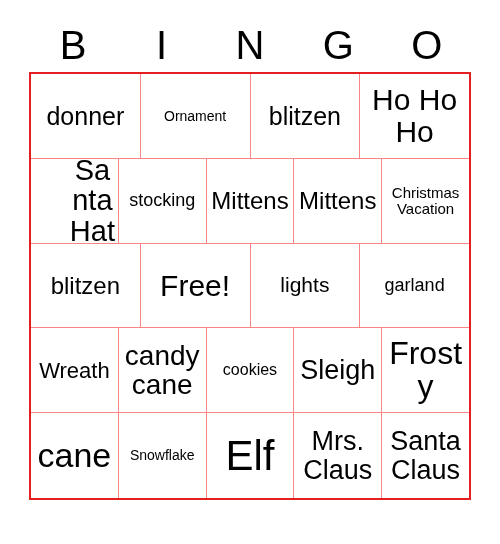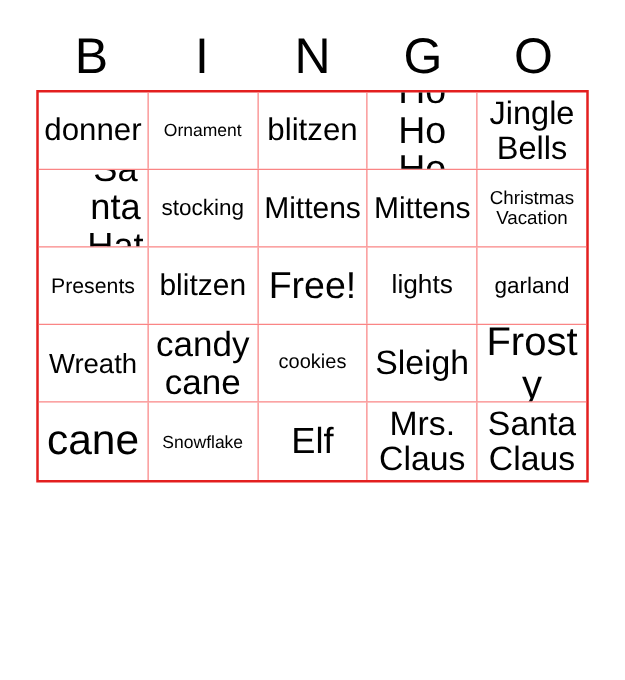--- a/index.html
+++ b/index.html
@@ -42,21 +42,21 @@
     font-weight: normal;
     letter-spacing: 0;
   }
 
   
   #grid {
     position: absolute;
     left: 29px;
     top: 72px;
     width: 442px;
-    height: 314px;
+    height: 428px;
     box-sizing: border-box;
     border: 2px solid #e31f1f;
     background: #ffffff;
   }
   .grid-row {
     display: flex;
     height: 20%;
     box-sizing: border-box;
     border-bottom: 1px solid #fa8585;
   }
@@ -105,23 +105,20 @@
         </div>
       <div class="cell" style="border-right-color: rgb(250, 133, 133);">
           <span style="font-size: 14px;">Ornament</span>
         </div>
       <div class="cell" style="border-right-color: rgb(250, 133, 133);">
           <span style="font-size: 25px;">blitzen</span>
         </div>
       <div class="cell" style="border-right-color: rgb(250, 133, 133);">
           <span style="font-size: 30px;">Ho Ho Ho</span>
         </div>
-      <div class="cell" style="border-right-color: rgb(250, 133, 133);">
-          <span style="font-size: 26px;">Jingle Bells</span>
-        </div>
     </div>
 
     <div class="grid-row" style="border-bottom-color: rgb(250, 133, 133);">
       <div class="cell" style="border-right-color: rgb(250, 133, 133);">
           <span style="font-size: 29px; margin-left: 36px;">Santa Hat</span>
         </div>
       <div class="cell" style="border-right-color: rgb(250, 133, 133);">
           <span style="font-size: 18px;">stocking</span>
         </div>
       <div class="cell" style="border-right-color: rgb(250, 133, 133);">
@@ -129,23 +126,20 @@
         </div>
       <div class="cell" style="border-right-color: rgb(250, 133, 133);">
           <span style="font-size: 24px;">Mittens</span>
         </div>
       <div class="cell" style="border-right-color: rgb(250, 133, 133);">
           <span style="font-size: 15px;">Christmas Vacation</span>
         </div>
     </div>
 
     <div class="grid-row" style="border-bottom-color: rgb(250, 133, 133);">
-      <div class="cell" style="border-right-color: rgb(250, 133, 133);">
-          <span style="font-size: 17px;">Presents</span>
-        </div>
       <div class="cell" style="border-right-color: rgb(250, 133, 133);">
           <span style="font-size: 24px;">blitzen</span>
         </div>
       <div class="cell" style="border-right-color: rgb(250, 133, 133);">
           <span style="font-size: 30px;">Free!</span>
         </div>
       <div class="cell" style="border-right-color: rgb(250, 133, 133);">
           <span style="font-size: 21px;">lights</span>
         </div>
       <div class="cell" style="border-right-color: rgb(250, 133, 133);">
@@ -172,21 +166,21 @@
     </div>
 
     <div class="grid-row" style="border-bottom-color: rgb(250, 133, 133);">
       <div class="cell" style="border-right-color: rgb(250, 133, 133);">
           <span style="font-size: 34px;">cane</span>
         </div>
       <div class="cell" style="border-right-color: rgb(250, 133, 133);">
           <span style="font-size: 14px;">Snowflake</span>
         </div>
       <div class="cell" style="border-right-color: rgb(250, 133, 133);">
-          <span style="font-size: 29px;">Elf</span>
+          <span style="font-size: 42px;">Elf</span>
         </div>
       <div class="cell" style="border-right-color: rgb(250, 133, 133);">
           <span style="font-size: 27px;">Mrs. Claus</span>
         </div>
       <div class="cell" style="border-right-color: rgb(250, 133, 133);">
           <span style="font-size: 27px;">Santa Claus</span>
         </div>
     </div>
 
   </div>

